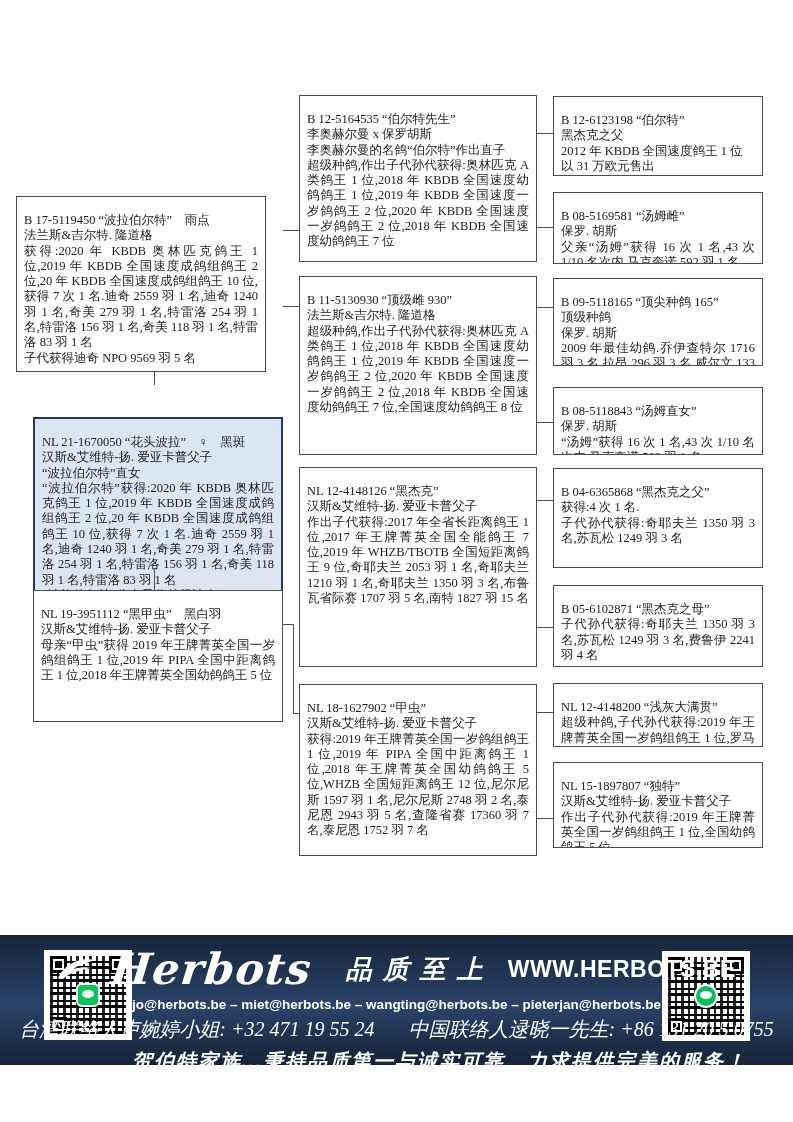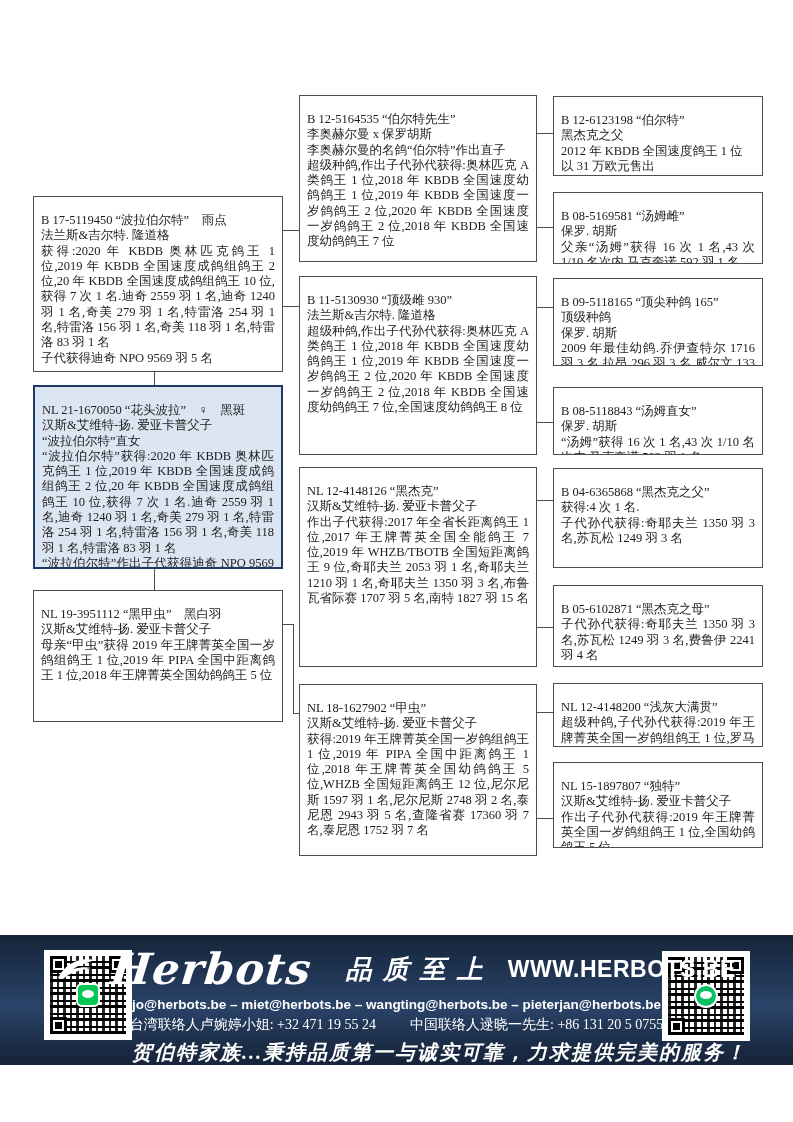--- a/index.html
+++ b/index.html
@@ -10,20 +10,21 @@
   }
   .box{
     position:absolute;border:1px solid var(--box_border,#4d4d4d);
     background:#fff;padding:16px 7px 5px 7px;box-sizing:border-box;
     font-size:12.5px;line-height:15.3px;text-align:justify;overflow:hidden;
   }
   .box .bt{white-space:nowrap;overflow:hidden;}
   .box.highlight{
     background:var(--highlight_bg,#dce6f2);
     border:2px solid var(--highlight_border,#1f3864);
+    margin-top:32px;
   }
   .line{position:absolute;background:#4d4d4d;}
   
   .footer{
     position:absolute;left:0;top:935px;width:793px;height:130px;
     background:linear-gradient(180deg,var(--footer_navy_top,#16243a) 0%,#223857 35%,var(--footer_navy_mid,#2a4368) 55%,#1b2c46 85%,var(--footer_navy_top,#16243a) 100%);
     color:#fff;
   }
   .qr{position:absolute;background:#fff;padding:6px;box-sizing:border-box;width:88px;height:90px;}
   .qr .pat{
@@ -47,28 +48,28 @@
   }
   .f-center{position:absolute;left:132px;right:132px;top:8px;text-align:center;}
   .brandrow{height:52px;display:flex;align-items:center;justify-content:center;gap:14px;white-space:nowrap;}
   .brand-script{
     font-family:"DejaVu Serif","Liberation Serif",serif;font-style:italic;font-weight:bold;
     font-size:43px;letter-spacing:1px;transform:skewX(-6deg);
   }
   .brand-cn{font-size:26px;letter-spacing:11px;font-weight:bold;font-style:italic;margin-left:20px;}
   .brand-web{font-family:"Liberation Sans","DejaVu Sans",sans-serif;font-weight:bold;font-size:23px;letter-spacing:0.5px;}
   .emails{font-family:"Liberation Sans","DejaVu Sans",sans-serif;font-weight:bold;font-size:13.5px;margin-top:2px;}
-  .contacts{font-size:14px;margin-top:4px;display:flex;justify-content:center;gap:34px;white-space:nowrap;}
+  .contacts{font-size:20px;font-style:italic;margin-top:4px;display:flex;justify-content:center;gap:34px;white-space:nowrap;}
   .slogan{font-size:20px;font-weight:bold;font-style:italic;letter-spacing:2px;margin-top:5px;white-space:nowrap;}
   .feather{width:40px;height:26px;flex:0 0 auto;}
 </style>
 </head>
 <body style="--text: #1c1c1c; --box_border: #4d4d4d; --highlight_bg: #dce6f2; --highlight_border: #1f3864; --footer_navy_top: #16243a; --footer_navy_mid: #2a4368; --line_green: #06c755; --wechat_green: #07c160;">
 
-<div class="box" style="left:33px;top:196px;width:250px;height:176px">
+<div class="box" style="left:16px;top:196px;width:250px;height:176px">
   <div class="bt">B 17-5119450 “波拉伯尔特”　雨点</div>
   <div>
       <div>法兰斯&amp;吉尔特. 隆道格</div>
       <div>获得:2020 年 KBDB 奥林匹克鸽王 1 位,2019 年 KBDB 全国速度成鸽组鸽王 2 位,20 年 KBDB 全国速度成鸽组鸽王 10 位,获得 7 次 1 名.迪奇 2559 羽 1 名,迪奇 1240 羽 1 名,奇美 279 羽 1 名,特雷洛 254 羽 1 名,特雷洛 156 羽 1 名,奇美 118 羽 1 名,特雷洛 83 羽 1 名</div>
       <div>子代获得迪奇 NPO 9569 羽 5 名</div>
     </div>
 </div>
 <div class="box highlight" style="left:33px;top:385px;width:250px;height:184px">
   <div class="bt">NL 21-1670050 “花头波拉”　♀　黑斑</div>
   <div>

